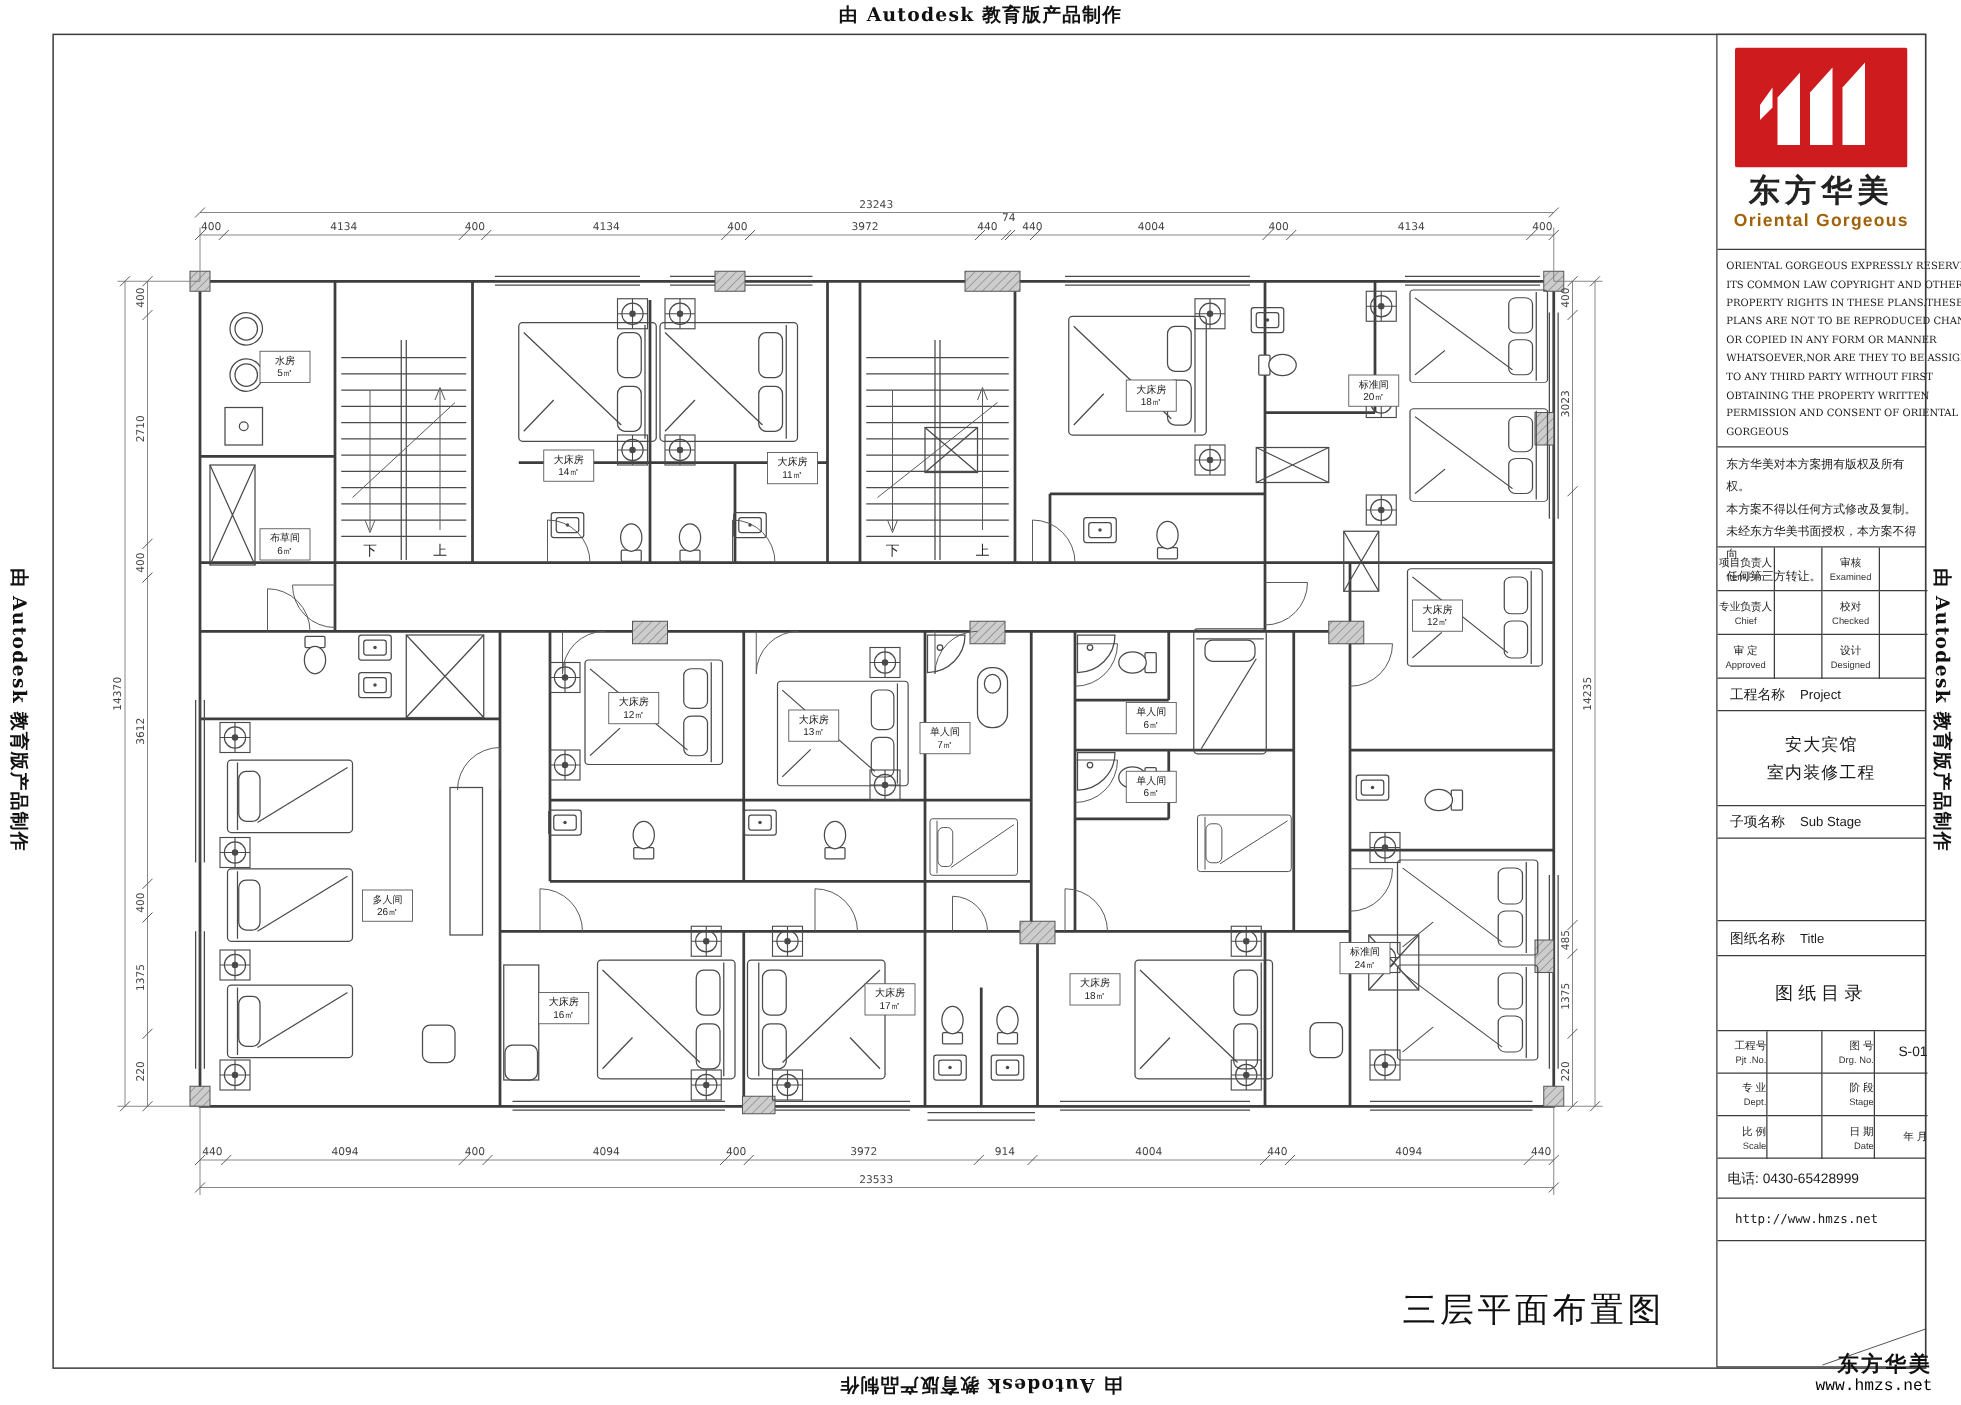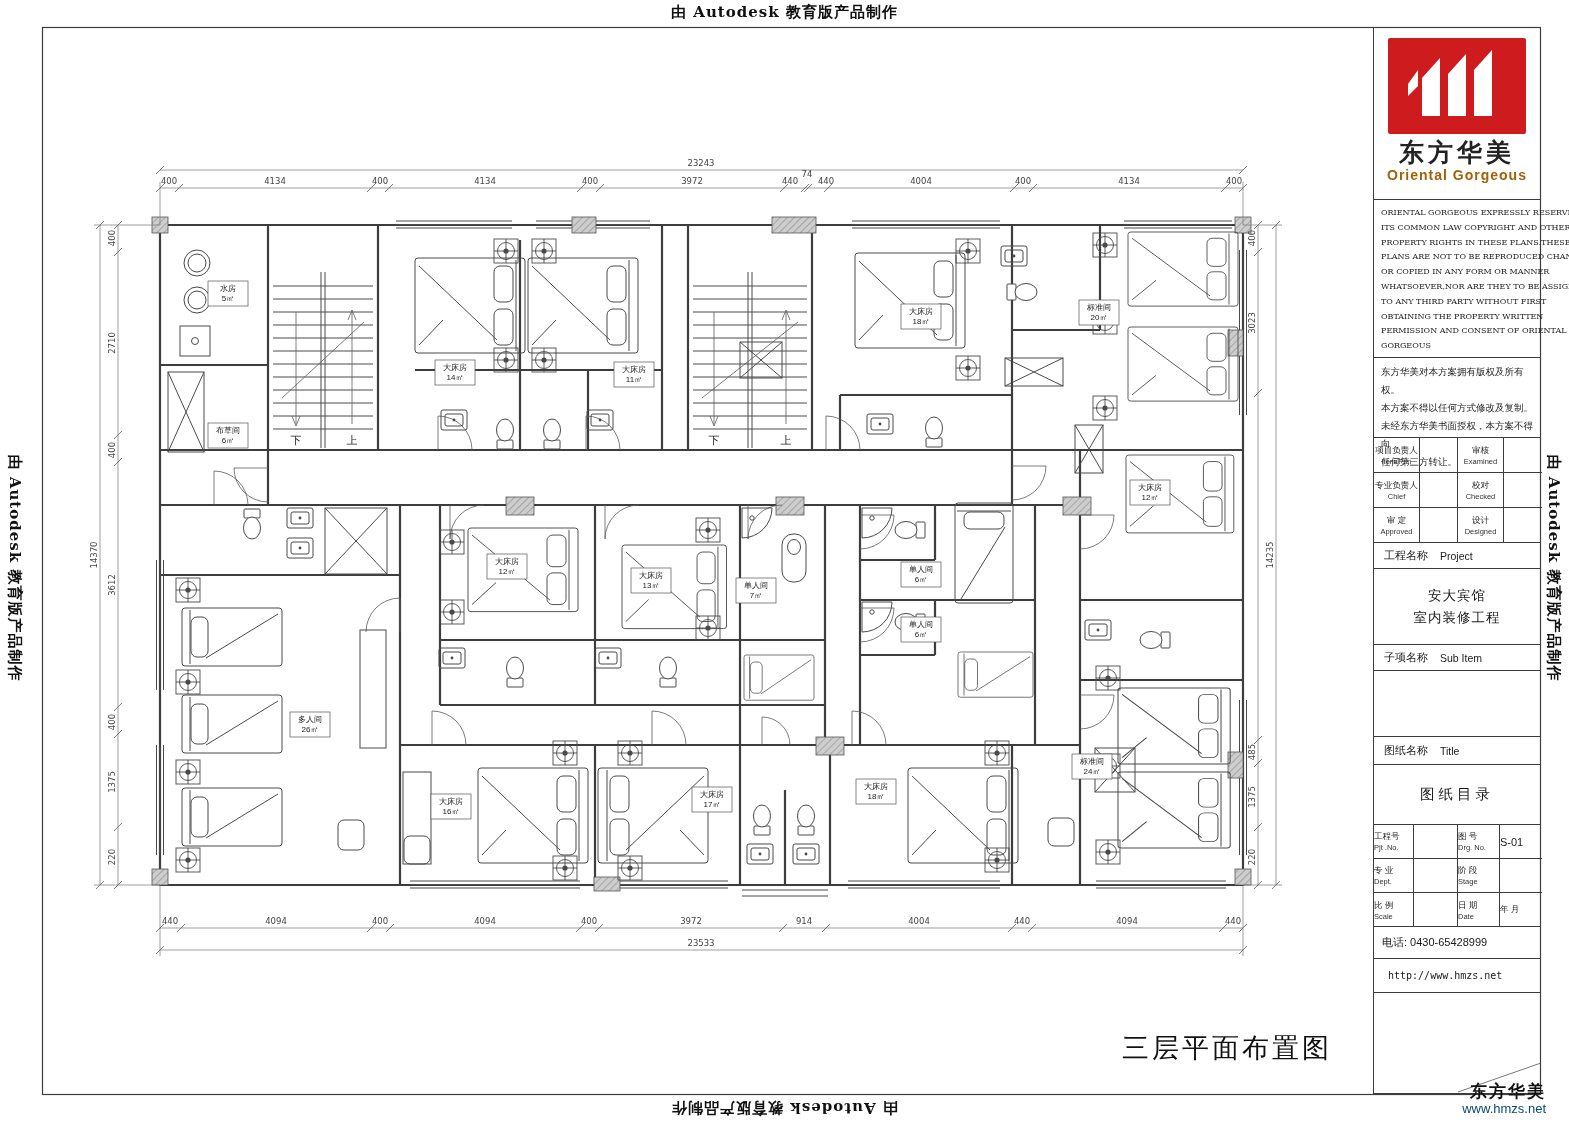--- a/index.html
+++ b/index.html
@@ -50,35 +50,35 @@
   .rowlab .cn{font-size:11px;}
   .rowlab .en{font-size:10.5px;}
   .projname{height:76px;display:flex;flex-direction:column;align-items:center;justify-content:center;}
   .projname div{font-size:13.5px;line-height:22px;letter-spacing:1px;}
   .subempty{height:66px;}
   .sheetlab{height:28px;}
   .sheetname{height:60px;display:flex;align-items:center;justify-content:center;
              font-size:14.5px;letter-spacing:4px;}
   .grid2{height:102px;display:grid;grid-template-columns:40px 44px 42px 42px;grid-auto-rows:34px;}
   .grid2>div{border-right:1px solid #3c3c3c;border-bottom:1px solid #3c3c3c;display:flex;
-             flex-direction:column;align-items:flex-start;justify-content:center;}
+             flex-direction:column;align-items:flex-end;justify-content:center;}
   .grid2>div:nth-child(4n){border-right:none;}
   .grid2>div:nth-last-child(-n+4){border-bottom:none;}
   .val{font-size:11px;}
   .company{height:62px;text-align:center;padding-top:3px;}
   .company .l{font-size:13.5px;line-height:18px;font-family:"DejaVu Serif",serif;}
   .company .addr{font-size:6.5px;color:#333;margin-top:2px;}
   .phone{height:32px;display:flex;align-items:center;padding-left:8px;font-size:11px;}
   .web{height:34px;display:flex;align-items:center;padding-left:14px;font-size:10px;
        font-family:"DejaVu Sans Mono",monospace;}
   .tail{flex:1;border-bottom:none !important;position:relative;}
   
   .brandmark{left:1446px;top:1083px;width:100px;text-align:right;line-height:1.1;}
   .brandmark .b1{font-size:17px;font-weight:bold;letter-spacing:2px;color:#111;}
-  .brandmark .b2{font-size:13px;color:#0c4a6e;font-family:Liberation Sans, sans-serif;}
+  .brandmark .b2{font-size:13px;color:#000000;font-family:Liberation Mono, monospace;}
 </style>
 </head>
 <body>
 
 <svg class="plan" width="1569" height="1124" viewBox="0 0 1569 1124">
   <defs>
     <pattern id="ht" width="5" height="5" patternUnits="userSpaceOnUse" patternTransform="rotate(45)">
       <rect width="5" height="5" fill="#cdcdcd"></rect>
       <line x1="0" y1="0" x2="0" y2="5" stroke="#8a8a8a" stroke-width="1.2"></line>
     </pattern>
@@ -549,21 +549,21 @@
   <section class="rowlab">
     <span class="cn">工程名称</span>
     <span class="en">Project</span>
   </section>
   <section class="projname">
     <div>安大宾馆</div>
     <div>室内装修工程</div>
   </section>
   <section class="rowlab">
     <span class="cn">子项名称</span>
-    <span class="en">Sub Item</span>
+    <span class="en">Sub Stage</span>
   </section>
   <section class="subempty"></section>
   <section class="rowlab sheetlab">
     <span class="cn">图纸名称</span>
     <span class="en">Title</span>
   </section>
   <section class="sheetname">图纸目录</section>
   <section class="grid2">
     <div>
         <span class="c1">工程号</span>

